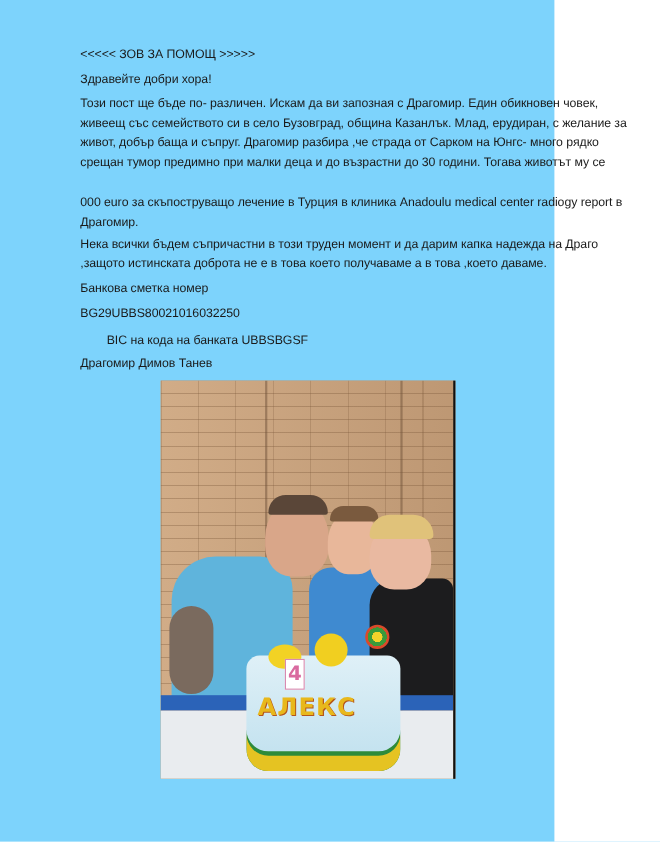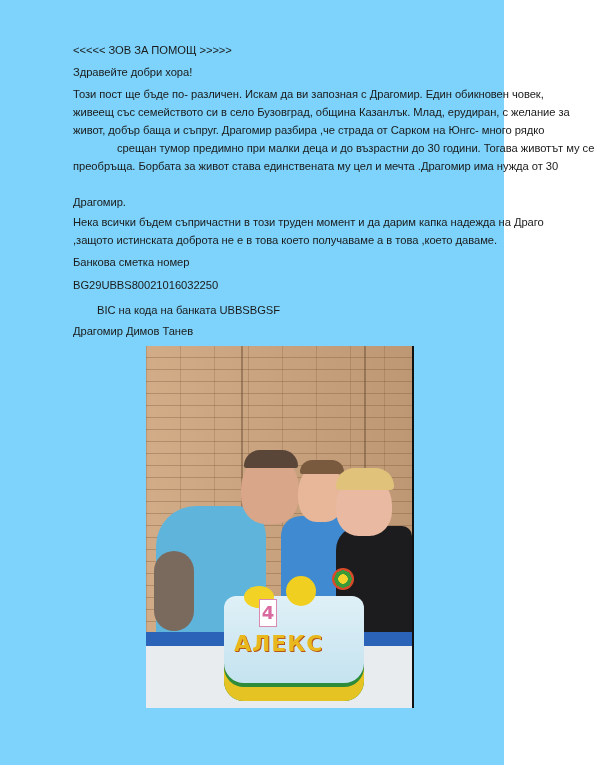--- a/index.html
+++ b/index.html
@@ -32,22 +32,22 @@
 <body>
 
 <div class="page">
 
   <div class="line" style="top:44px;">&lt;&lt;&lt;&lt;&lt; ЗОВ ЗА ПОМОЩ &gt;&gt;&gt;&gt;&gt;</div>
   <div class="line" style="top:66px;">Здравейте добри хора!</div>
 
   <div class="line" style="top:88px;">Този пост ще бъде по- различен. Искам да ви запозная с Драгомир. Един обикновен човек,</div>
   <div class="line" style="top:124px;">живот, добър баща и съпруг. Драгомир разбира ,че страда от Сарком на Юнгс- много рядко</div>
   <div class="line" style="top:106px;">живеещ със семейството си в село Бузовград, община Казанлък. Млад, ерудиран, с желание за</div>
-  <div class="line" style="top:142px;margin-left:44px;">срещан тумор предимно при малки деца и до възрастни до  30 години. Тогава животът му се</div>
-  <div class="line" style="top:160px;">преобръща. Борбата за живот става  единствената му цел и мечта .Драгомир има нужда от 30</div>
+  <div class="line" style="top:142px;">срещан тумор предимно при малки деца и до възрастни до  30 години. Тогава животът му се</div>
+  <div class="line" style="top:178px;">000 euro за скъпоструващо лечение в Турция в клиника Anadoulu medical center radiogy report в</div>
   <div class="line" style="top:196px;">Драгомир.</div>
 
   <div class="line" style="top:216px;">Нека всички бъдем съпричастни в този труден момент и да дарим капка надежда на Драго</div>
   <div class="line" style="top:234px;">,защото истинската доброта не е в това което получаваме а в това ,което даваме.</div>
 
   <div class="line" style="top:256px;">Банкова сметка номер</div>
   <div class="line" style="top:279px;">BG29UBBS80021016032250</div>
   <div class="line" style="top:304px;padding-left:24px;">BIC на кода на банката UBBSBGSF</div>
   <div class="line" style="top:325px;">Драгомир Димов Танев</div>
 

